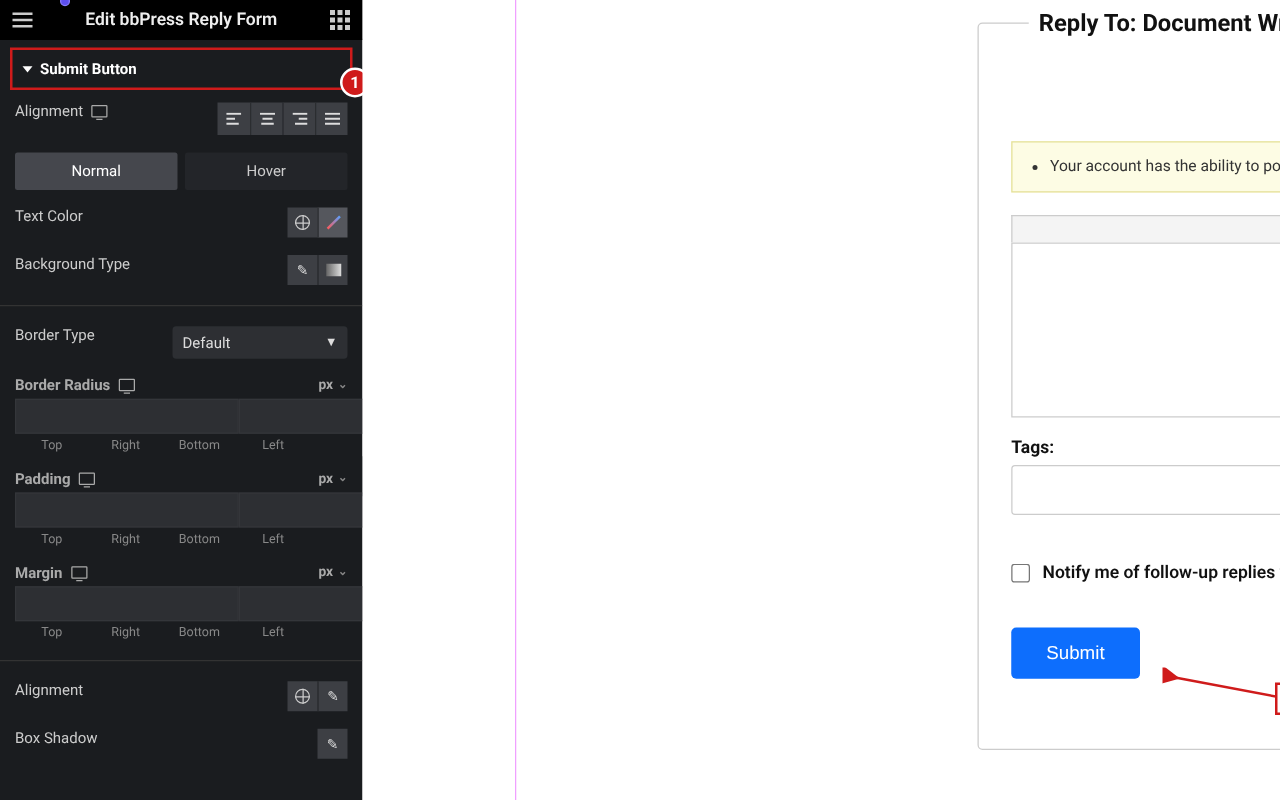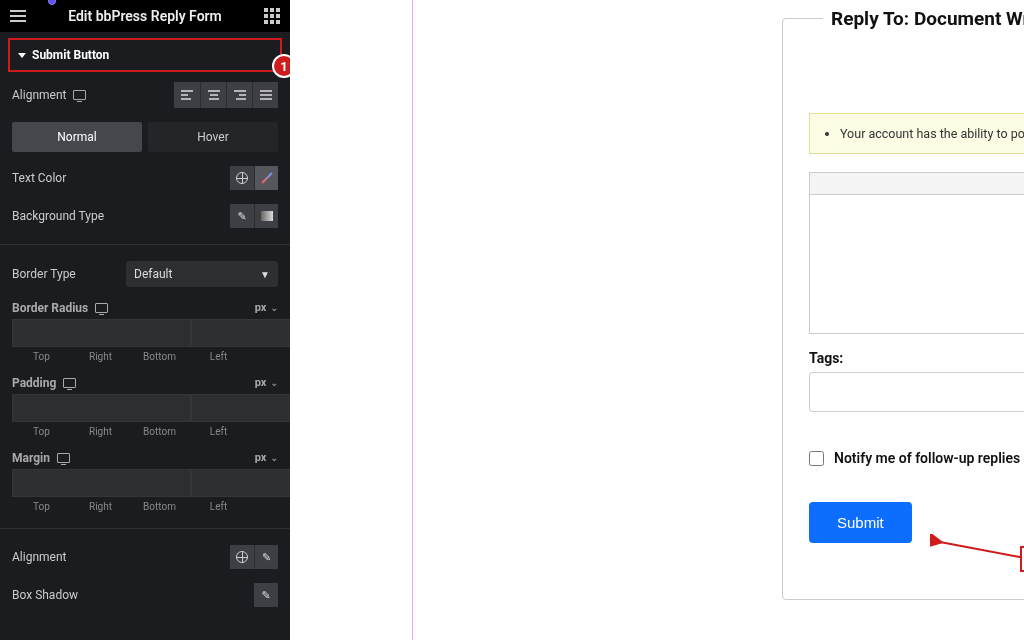--- a/index.html
+++ b/index.html
@@ -41,42 +41,42 @@
       display:flex; align-items:center; gap:6px; padding:12px 10px; font-size:12px; font-weight:bold; color:#fff; position:relative;
     }
     .section-box { border: 2px solid #cf1b1b; margin: 6px 8px 0 8px; padding: 6px 4px; }
     .caret-down { width:0;height:0;border-left:4px solid transparent;border-right:4px solid transparent;border-top:5px solid #fff;}
     .badge-circle {
       position:absolute; right:-6px; top:22px; width:24px; height:24px; border-radius:50%;
       background:#cf1b1b; color:#fff; border:2px solid #fff; display:flex; align-items:center; justify-content:center;
       font-weight:bold; font-size:13px;
     }
     .panel-body { padding: 10px 12px; display:flex; flex-direction:column; gap:14px; flex:1; overflow:hidden;}
-    .row { display:flex; align-items:center; justify-content:space-between; color:#ccc; font-size:12px;}
+    .row { display:flex; align-items:flex-start; justify-content:space-between; color:#ccc; font-size:12px;}
     .row-label { display:flex; align-items:center; gap:7px; }
     .align-group { display:flex; gap:0; }
     .align-btn {
       width:26px; height:26px; background:#3d3f44; display:flex; align-items:center; justify-content:center; cursor:pointer;
     }
     .align-btn + .align-btn { border-left:1px solid #2b2d30;}
     .align-svg { width:12px; height:10px; }
     .align-svg line { stroke:#ddd; stroke-width:1.5; }
     .tabs { display:flex; gap:6px; }
     .tab {
       flex:1; text-align:center; padding:8px 0; background:#232529; color:#ccc; font-size:12px; cursor:pointer; border-radius:2px;
     }
     .tab.active { background:#45474d; color:#fff; }
     .icon-btn-group { display:flex; gap:0;}
     .icon-btn {
       width:24px; height:24px; background:#3d3f44; display:flex; align-items:center; justify-content:center; cursor:pointer; color:#ddd;
     }
     .icon-btn.active { background:#55575d; }
     .icon-btn + .icon-btn { border-left:1px solid #2a2c2f; }
     .select {
-      background:#2d2f33; color:#ddd; border:none; padding:6px 8px; font-size:12px; width:152px; border-radius:3px;
+      background:#2d2f33; color:#ddd; border:none; padding:6px 8px; font-size:12px; width:140px; border-radius:3px;
       display:flex; justify-content:space-between; align-items:center; cursor:pointer;
     }
     .dim-control { display:flex; flex-direction:column; gap:4px; }
     .dim-head { display:flex; justify-content:space-between; align-items:flex-start; color:#aaa;font-weight:bold;}
     .dim-unit { display:flex; align-items:center; gap:4px; font-size:11px; color:#aaa;}
     .dim-inputs { display:flex; gap:0; }
     .dim-input {
       flex:1; background:#2d2f33; border:1px solid #34363a; height:28px;
     }
     .dim-labels { display:flex; }

